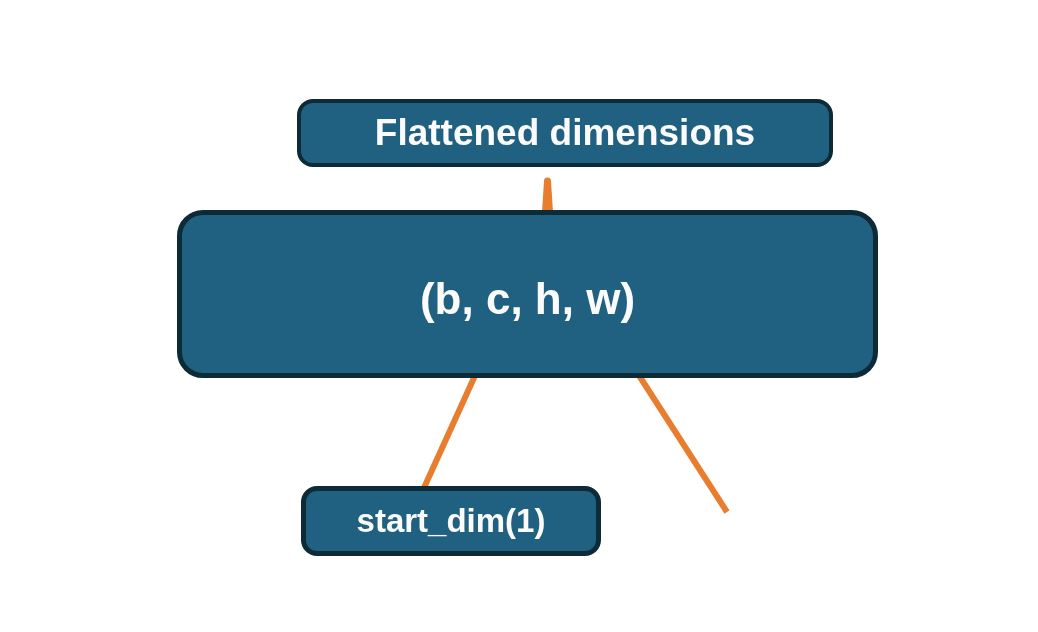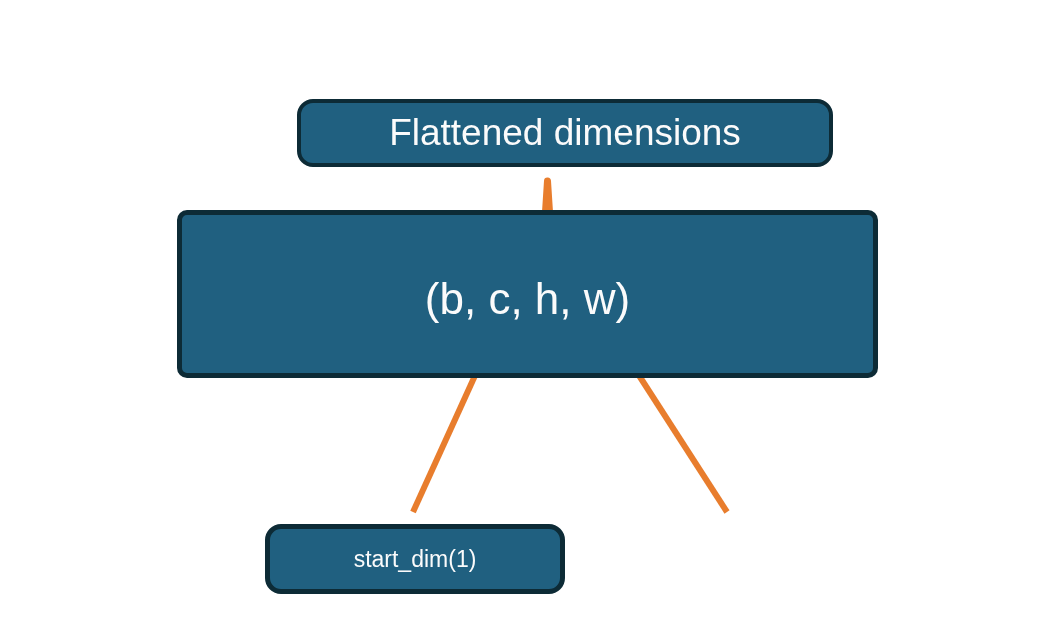--- a/index.html
+++ b/index.html
@@ -7,20 +7,21 @@
     padding: 0;
     background: var(--background, #ffffff);
   }
   .canvas {
     position: relative;
     width: 1038px;
     height: 632px;
     overflow: hidden;
     background: var(--background, #ffffff);
     font-family: "Liberation Sans", sans-serif;
+    font-weight: bold;
   }
   .connector-layer {
     position: absolute;
     left: 0; top: 0;
     width: 1038px;
     height: 632px;
     pointer-events: none;
   }
   .box {
     position: absolute;
@@ -37,30 +38,31 @@
     left: 297px; top: 99px;
     width: 536px; height: 68px;
     border-width: 4px;
     border-radius: 16px;
     font-size: 37px;
   }
   .tensor-box {
     left: 177px; top: 210px;
     width: 701px; height: 168px;
     border-width: 5px;
-    border-radius: 10px;
+    border-radius: 26px;
     font-size: 44px;
   }
   .tensor-box .label { margin-top: 10px; }
   .param-box {
-    top: 524px;
+    top: 486px;
     height: 70px;
     border-width: 5px;
     border-radius: 16px;
-    font-size: 23px;
+    font-size: 33px;
+    margin-left: 36px;
   }
   .param-box.start { left: 265px; width: 300px; }
   .param-box.end   { left: 580px; width: 298px; }
   .stroke-accent {
     stroke: var(--accent-orange, #e87d2d);
     fill: none;
   }
   .fill-accent {
     fill: var(--accent-orange, #e87d2d);
   }

